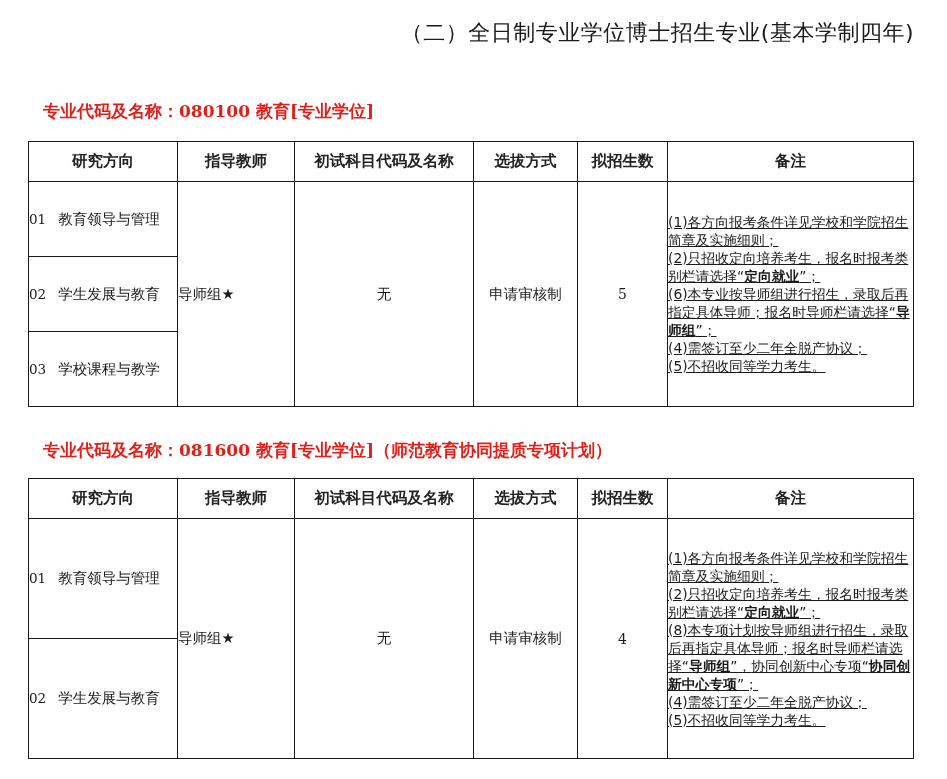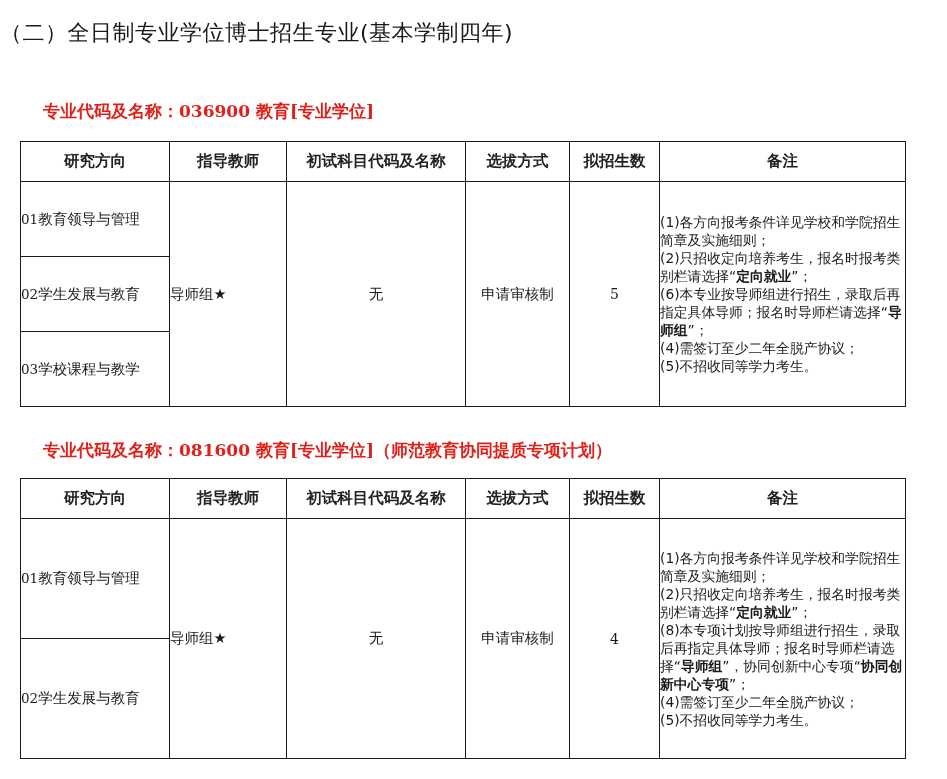--- a/index.html
+++ b/index.html
@@ -1,48 +1,48 @@
 <!DOCTYPE html>
 <html><head>
 <meta charset="utf-8">
 <style>
   html, body { margin: 0; padding: 0; background: #ffffff; }
   body { width: 947px; height: 779px; position: relative; overflow: hidden; color: #1a1a1a; }
   .title {
-    position: absolute; left: 0; top: 18px; width: 914px; text-align: left;
+    position: absolute; left: 0; top: 18px; width: 914px; text-align: right;
     font-family: "DejaVu Sans", sans-serif; font-size: 22px; color: #1a1a1a; letter-spacing: 0.5px;
   }
   .section-label {
     position: absolute; left: 43px; font-family: "DejaVu Serif", serif; font-weight: bold;
     font-size: 17px; color: #e0201b; white-space: nowrap;
   }
   table.plan {
-    position: absolute; left: 20px; border-collapse: collapse; table-layout: fixed;
+    position: absolute; left: 28px; border-collapse: collapse; table-layout: fixed;
     font-family: "DejaVu Sans", sans-serif; font-size: 14.5px; border-radius: 26px;
   }
   table.plan td, table.plan th { border: 1.3px solid #1a1a1a; padding: 0; }
   table.plan th {
     font-family: "DejaVu Serif", serif; font-weight: bold; font-size: 15.5px; height: 39px;
     text-align: center; color: #222;
   }
   td.dir { padding-left: 5px; text-align: left; white-space: nowrap; font-size: 14.5px; }
-  td.dir .num { font-family: "DejaVu Serif", serif; font-size: 13.5px; margin-right: 0; }
+  td.dir .num { font-family: "DejaVu Serif", serif; font-size: 13.5px; margin-right: 12px; }
   td.tutor { text-align: left; padding-left: 7px; font-size: 14.5px; margin-left: 32px; }
   td.center { text-align: center; }
   td.count { text-align: center; font-family: "DejaVu Serif", serif; font-size: 14px; }
   td.notes { padding: 8px 6px 8px 6px; font-size: 13.8px; line-height: 18px; vertical-align: middle; }
-  td.notes .line { display: block; }
+  td.notes .line { display: block; text-decoration: underline; }
   td.notes b { font-weight: bold; }
 </style>
 </head>
 <body>
 
 <div class="title">（二）全日制专业学位博士招生专业(基本学制四年)</div>
 
-<div class="section-label" style="top:100px;">专业代码及名称：036900 教育[专业学位]</div>
+<div class="section-label" style="top:100px;">专业代码及名称：080100 教育[专业学位]</div>
 <table class="plan" style="top:141px;">
   <colgroup>
     <col style="width:149px">
       <col style="width:117px">
       <col style="width:179px">
     <col style="width:104px">
       <col style="width:90px">
       <col style="width:246px">
   </colgroup>
   <tbody>

